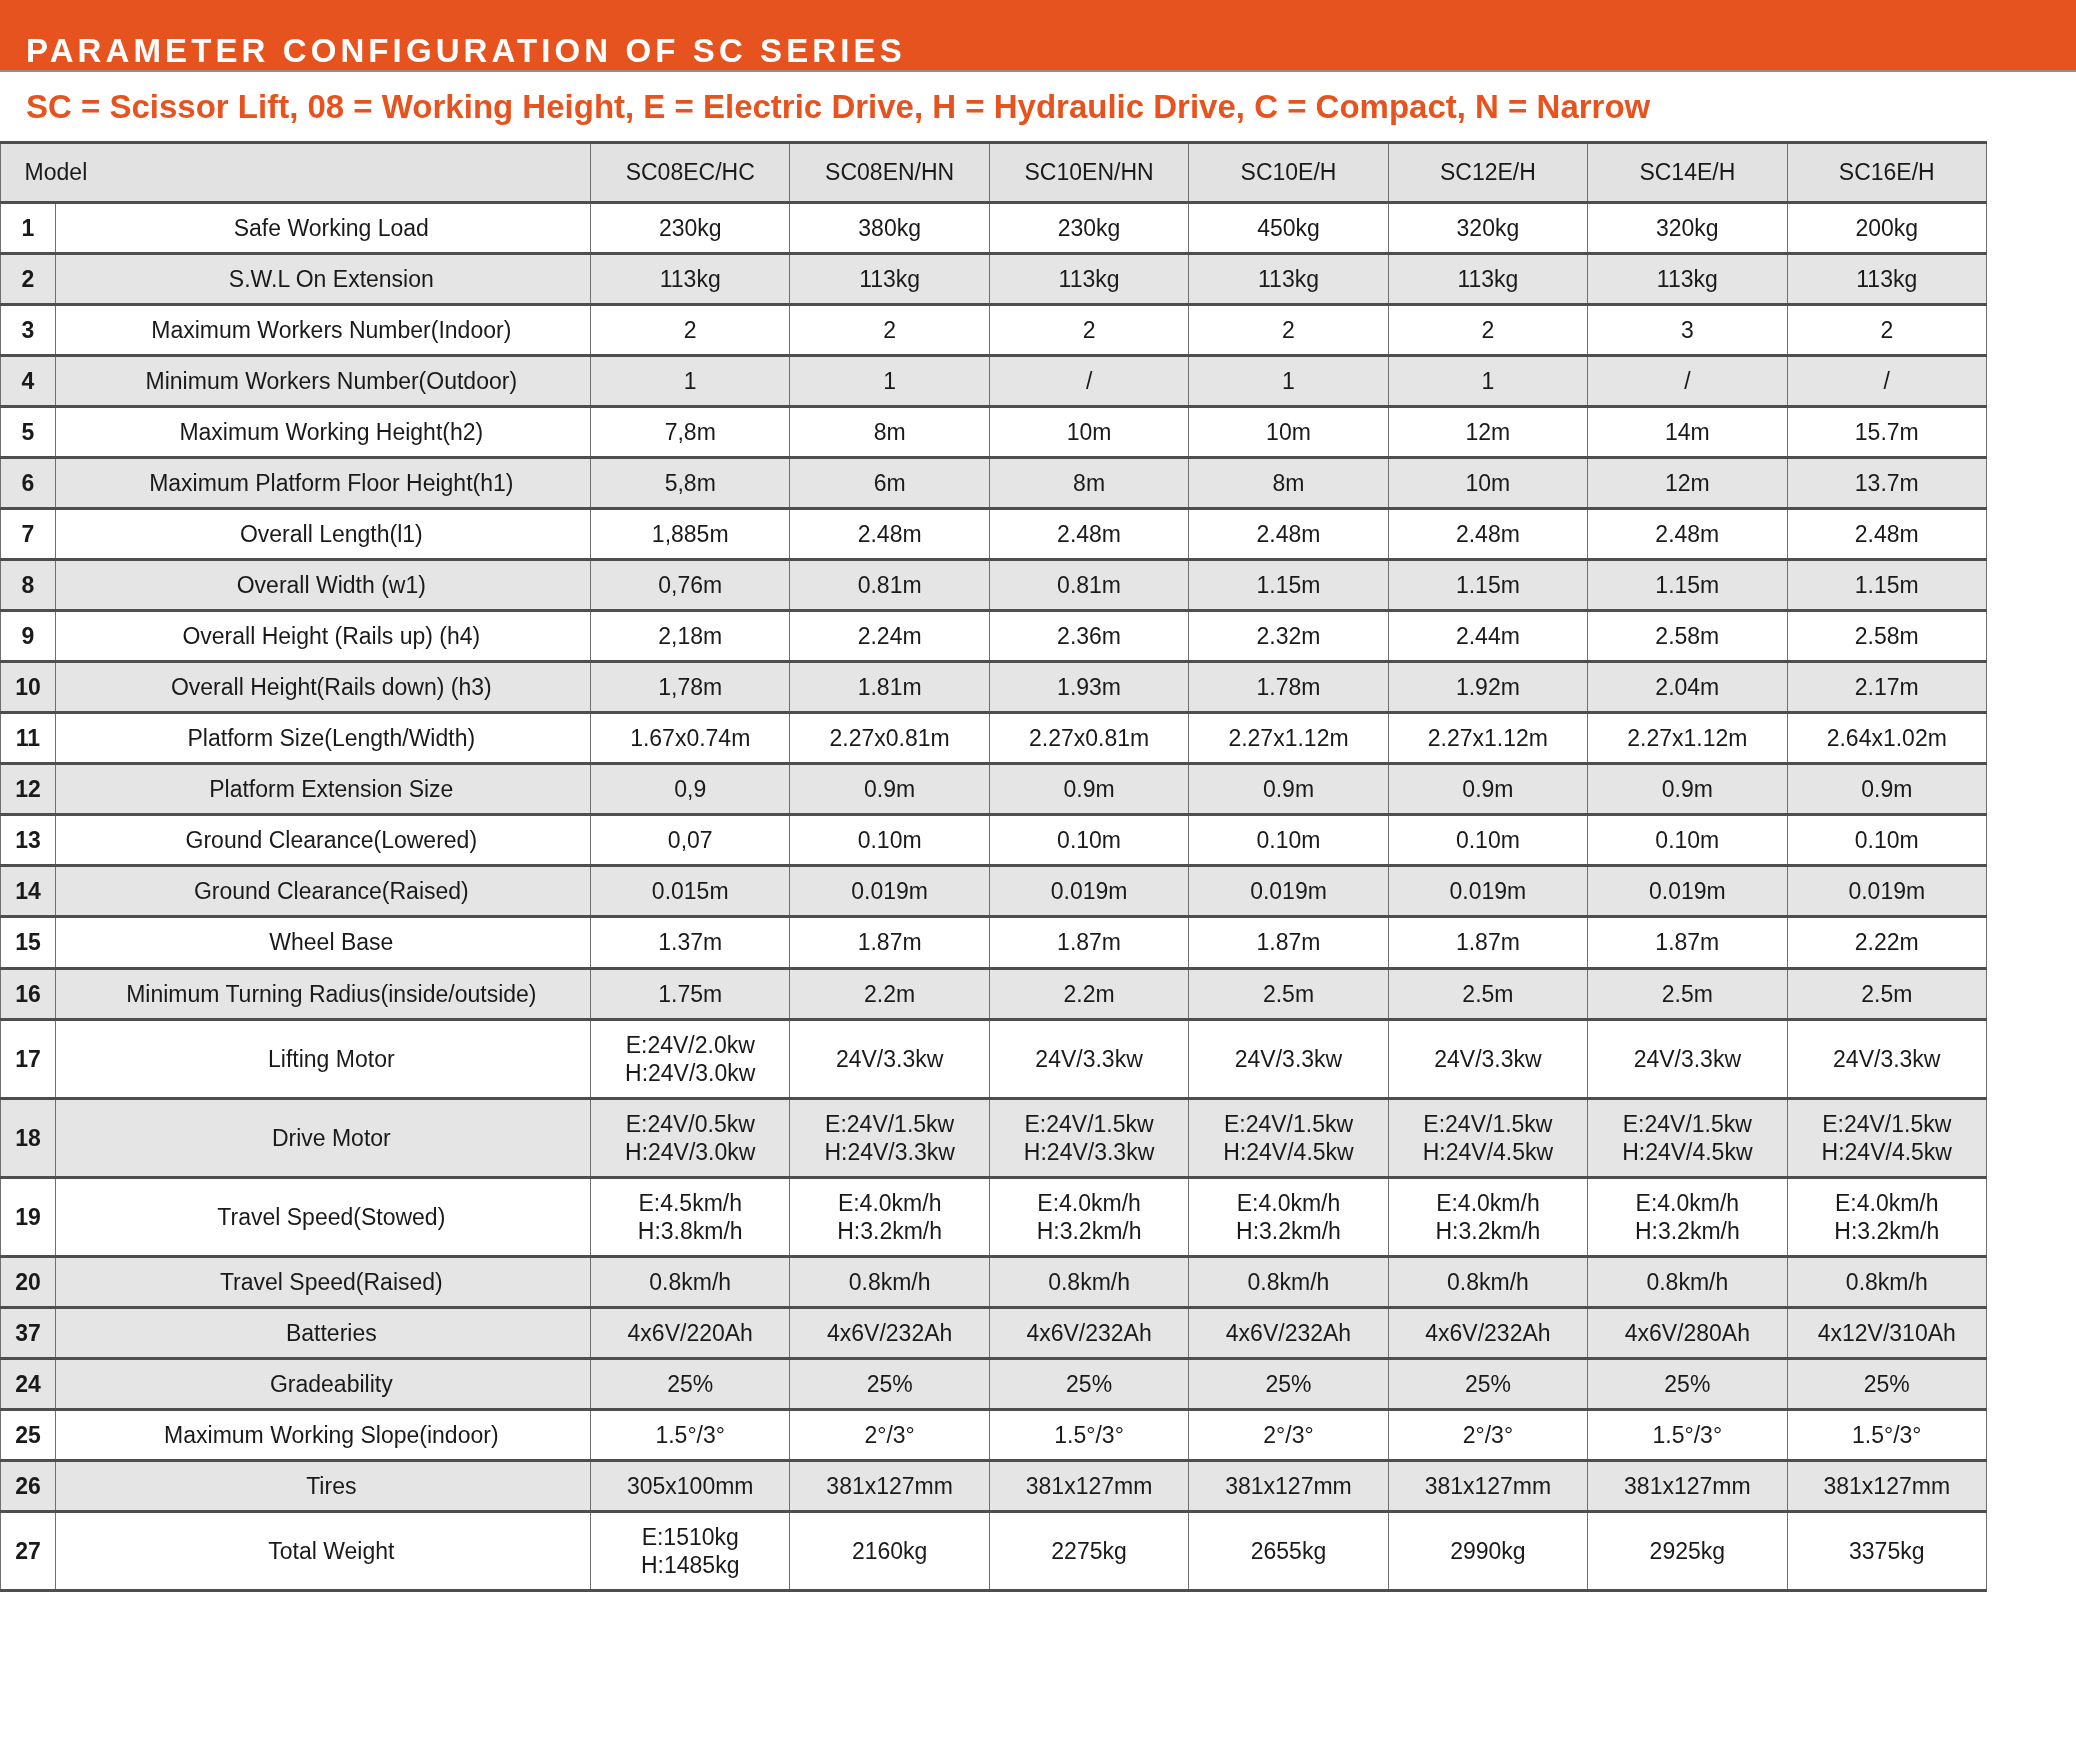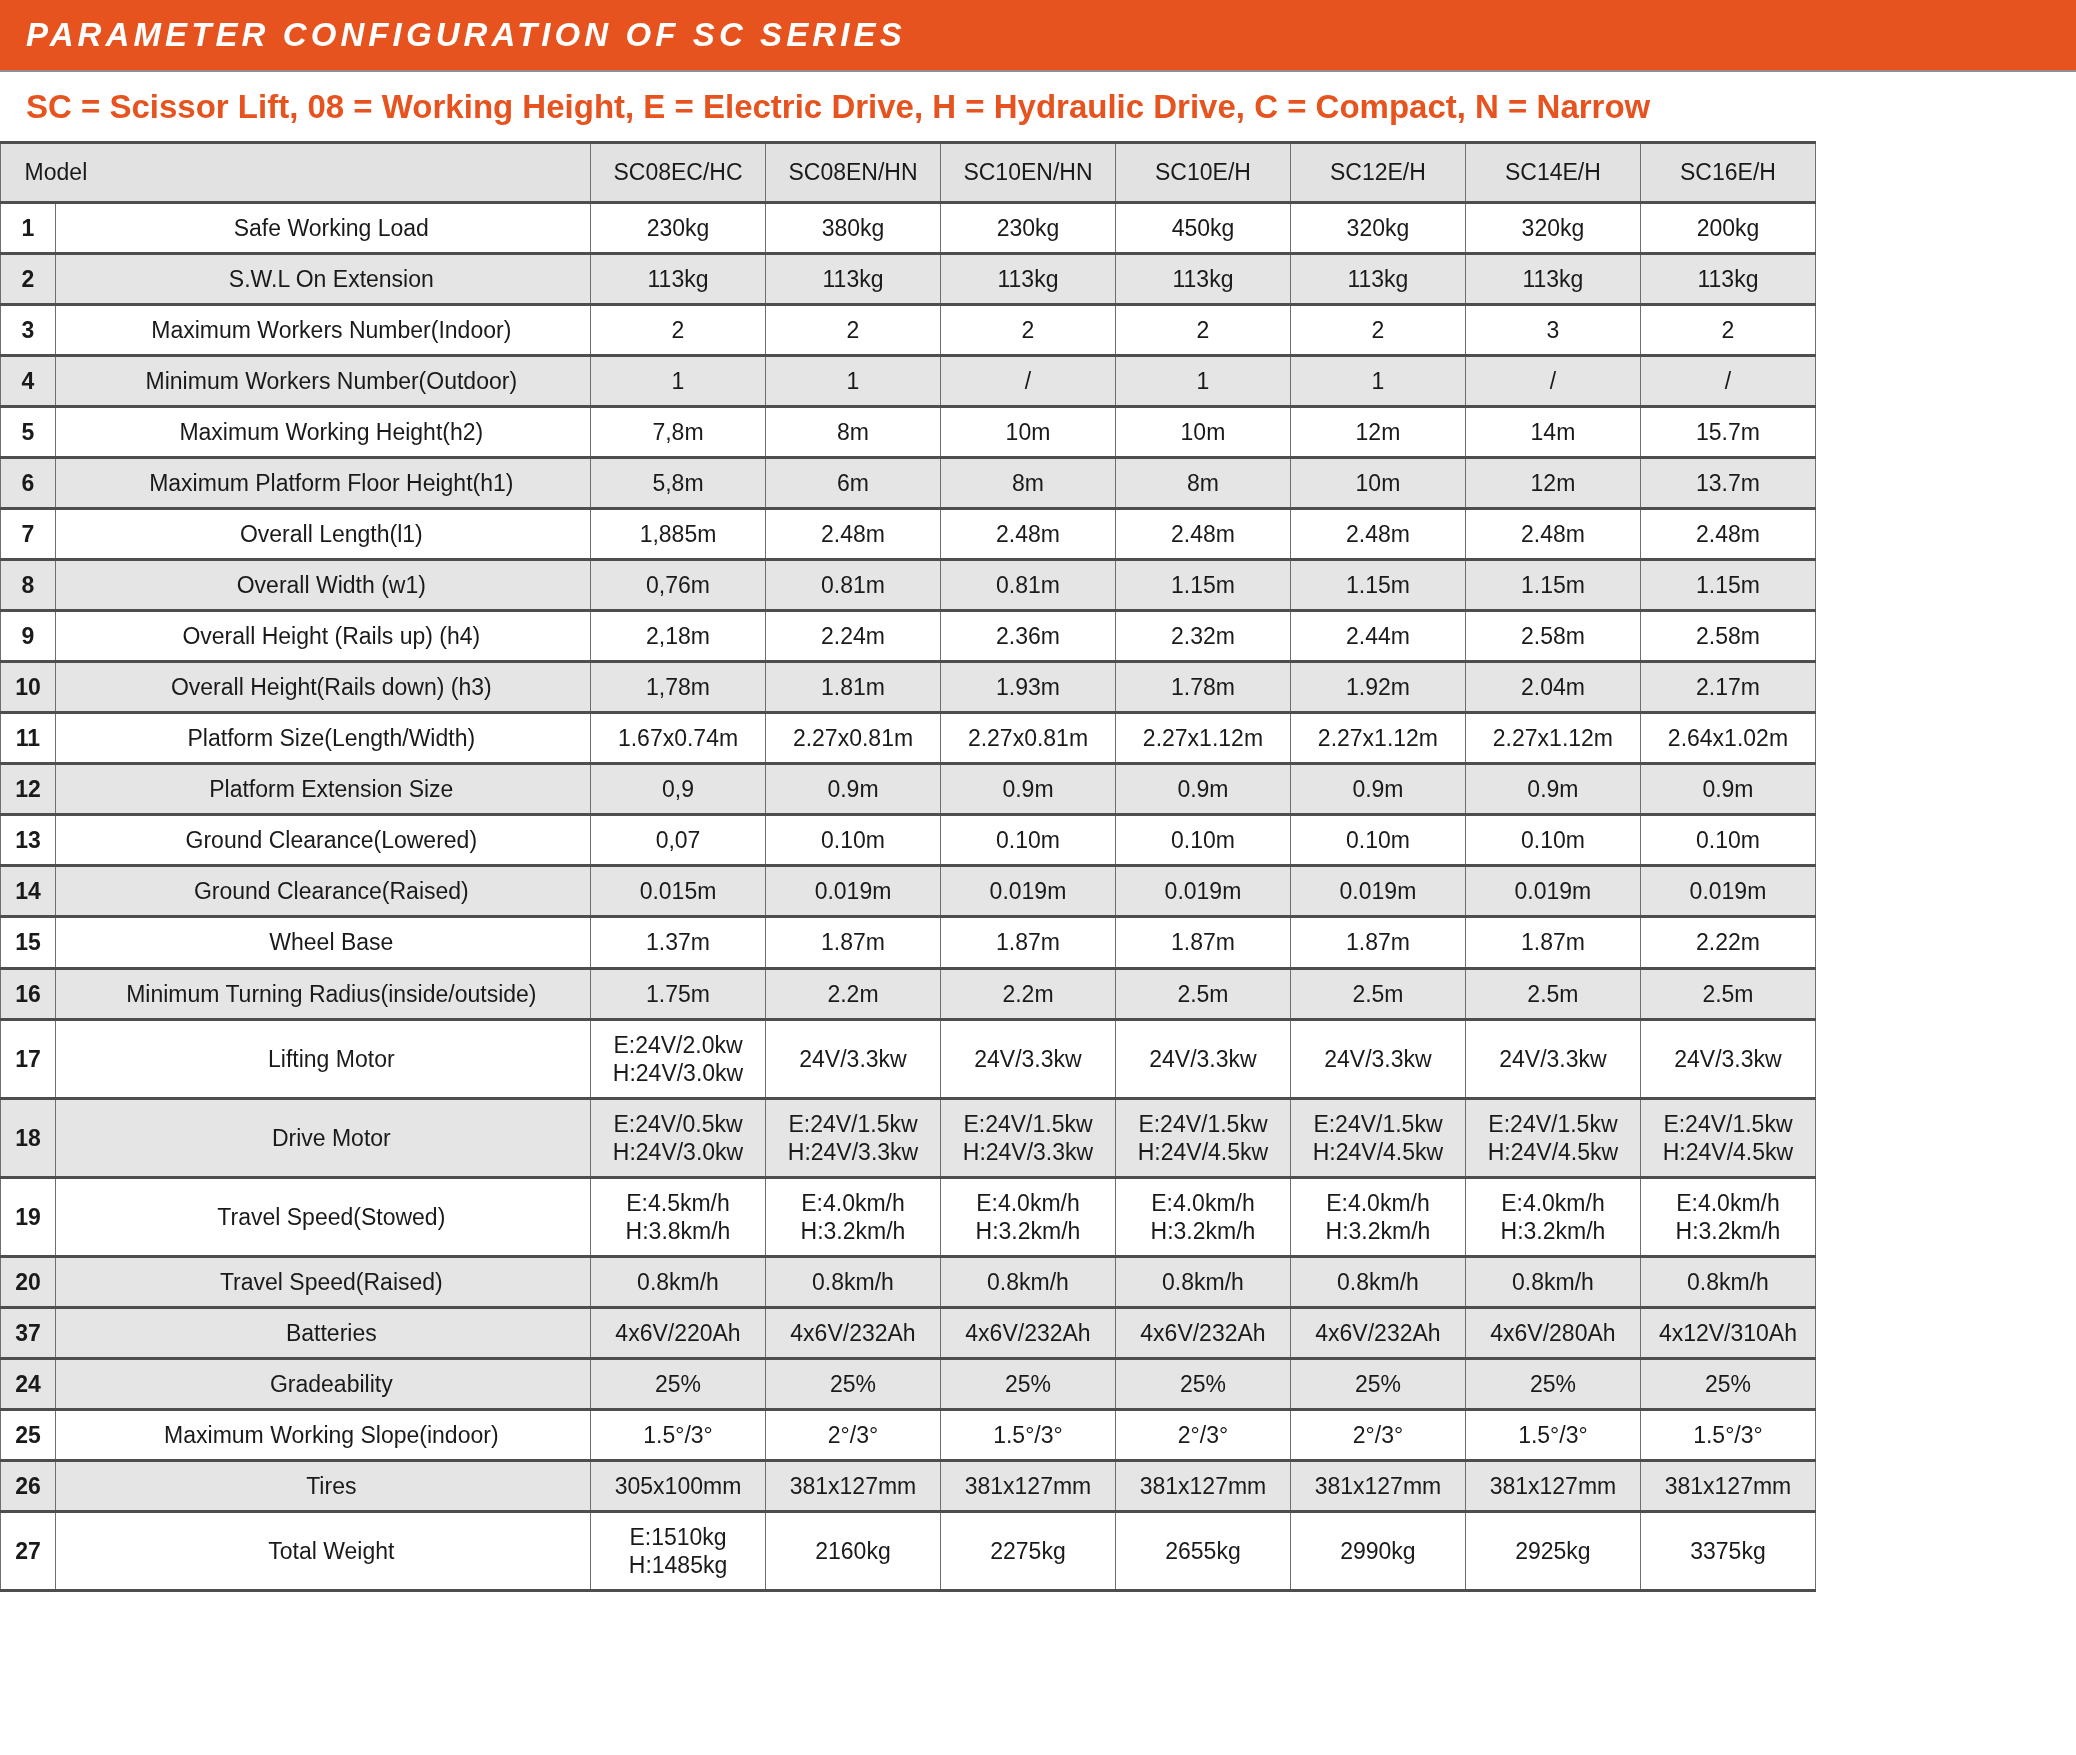--- a/index.html
+++ b/index.html
@@ -3,45 +3,44 @@
 <meta charset="utf-8">
 <style>
   html,body{margin:0;padding:0;background:#ffffff;}
   body{font-family:"Liberation Sans","DejaVu Sans",sans-serif;color:#1a1a1a;}
   .page{width:2077px;background:#ffffff;}
 
   .title-band{
     background:#E7531E;
     height:72px;
     display:flex;
-    align-items:center;
+    align-items:flex-end;
     padding:0 26px;
     box-sizing:border-box;
     border-bottom:2.4px solid #8f8f8f;
-    font-style:italic;
   }
   .title-band h1{
     margin:0;
     color:#ffffff;
     font-size:33px;
     font-weight:bold;
     letter-spacing:4.1px;
     white-space:nowrap;
   }
 
   .subtitle{
     color:#E7531E;
     font-size:33px;
     font-weight:bold;
     padding:16px 26px 14.8px 26px;
     white-space:nowrap;
   }
 
   table.spec-table{
-    width:1816px;
+    width:1987px;
     table-layout:fixed;
     border-collapse:collapse;
     background:#f0abfc;
   }
   .spec-table th,.spec-table td{
     border-top:3px solid #4e4e4e;
     border-bottom:3px solid #4e4e4e;
     border-left:1.8px solid #6f6f6f;
     border-right:1.8px solid #6f6f6f;
     font-size:23px;

